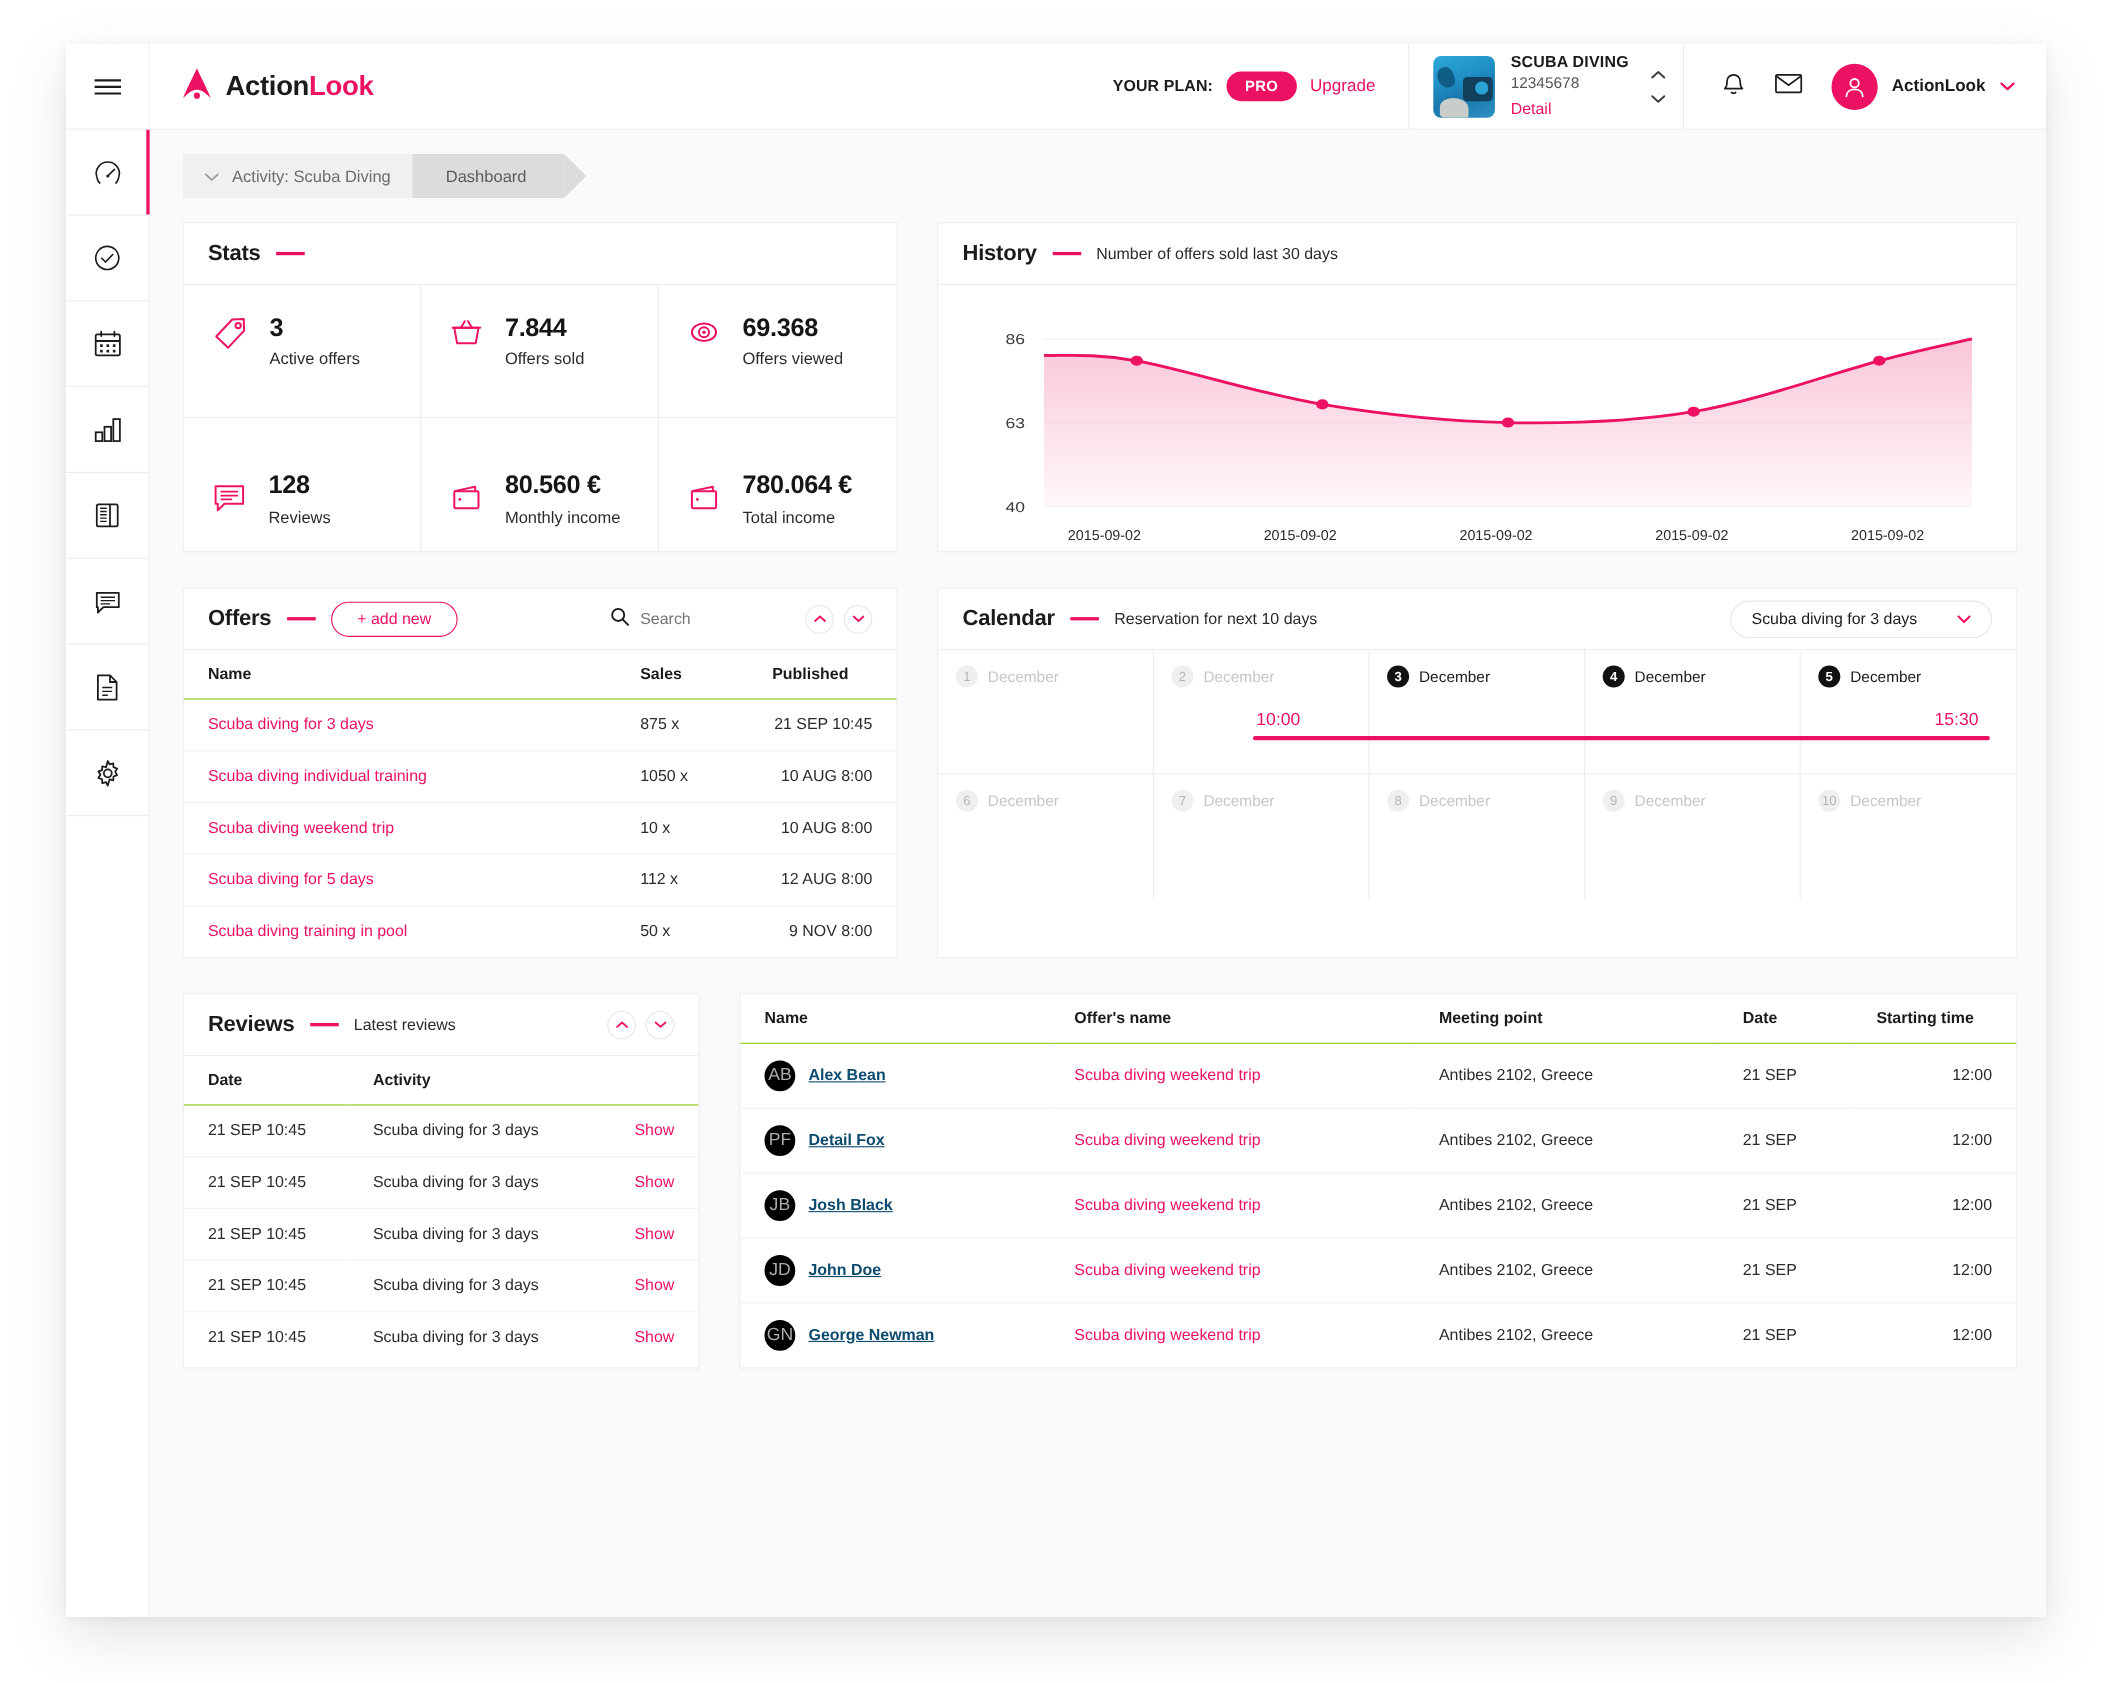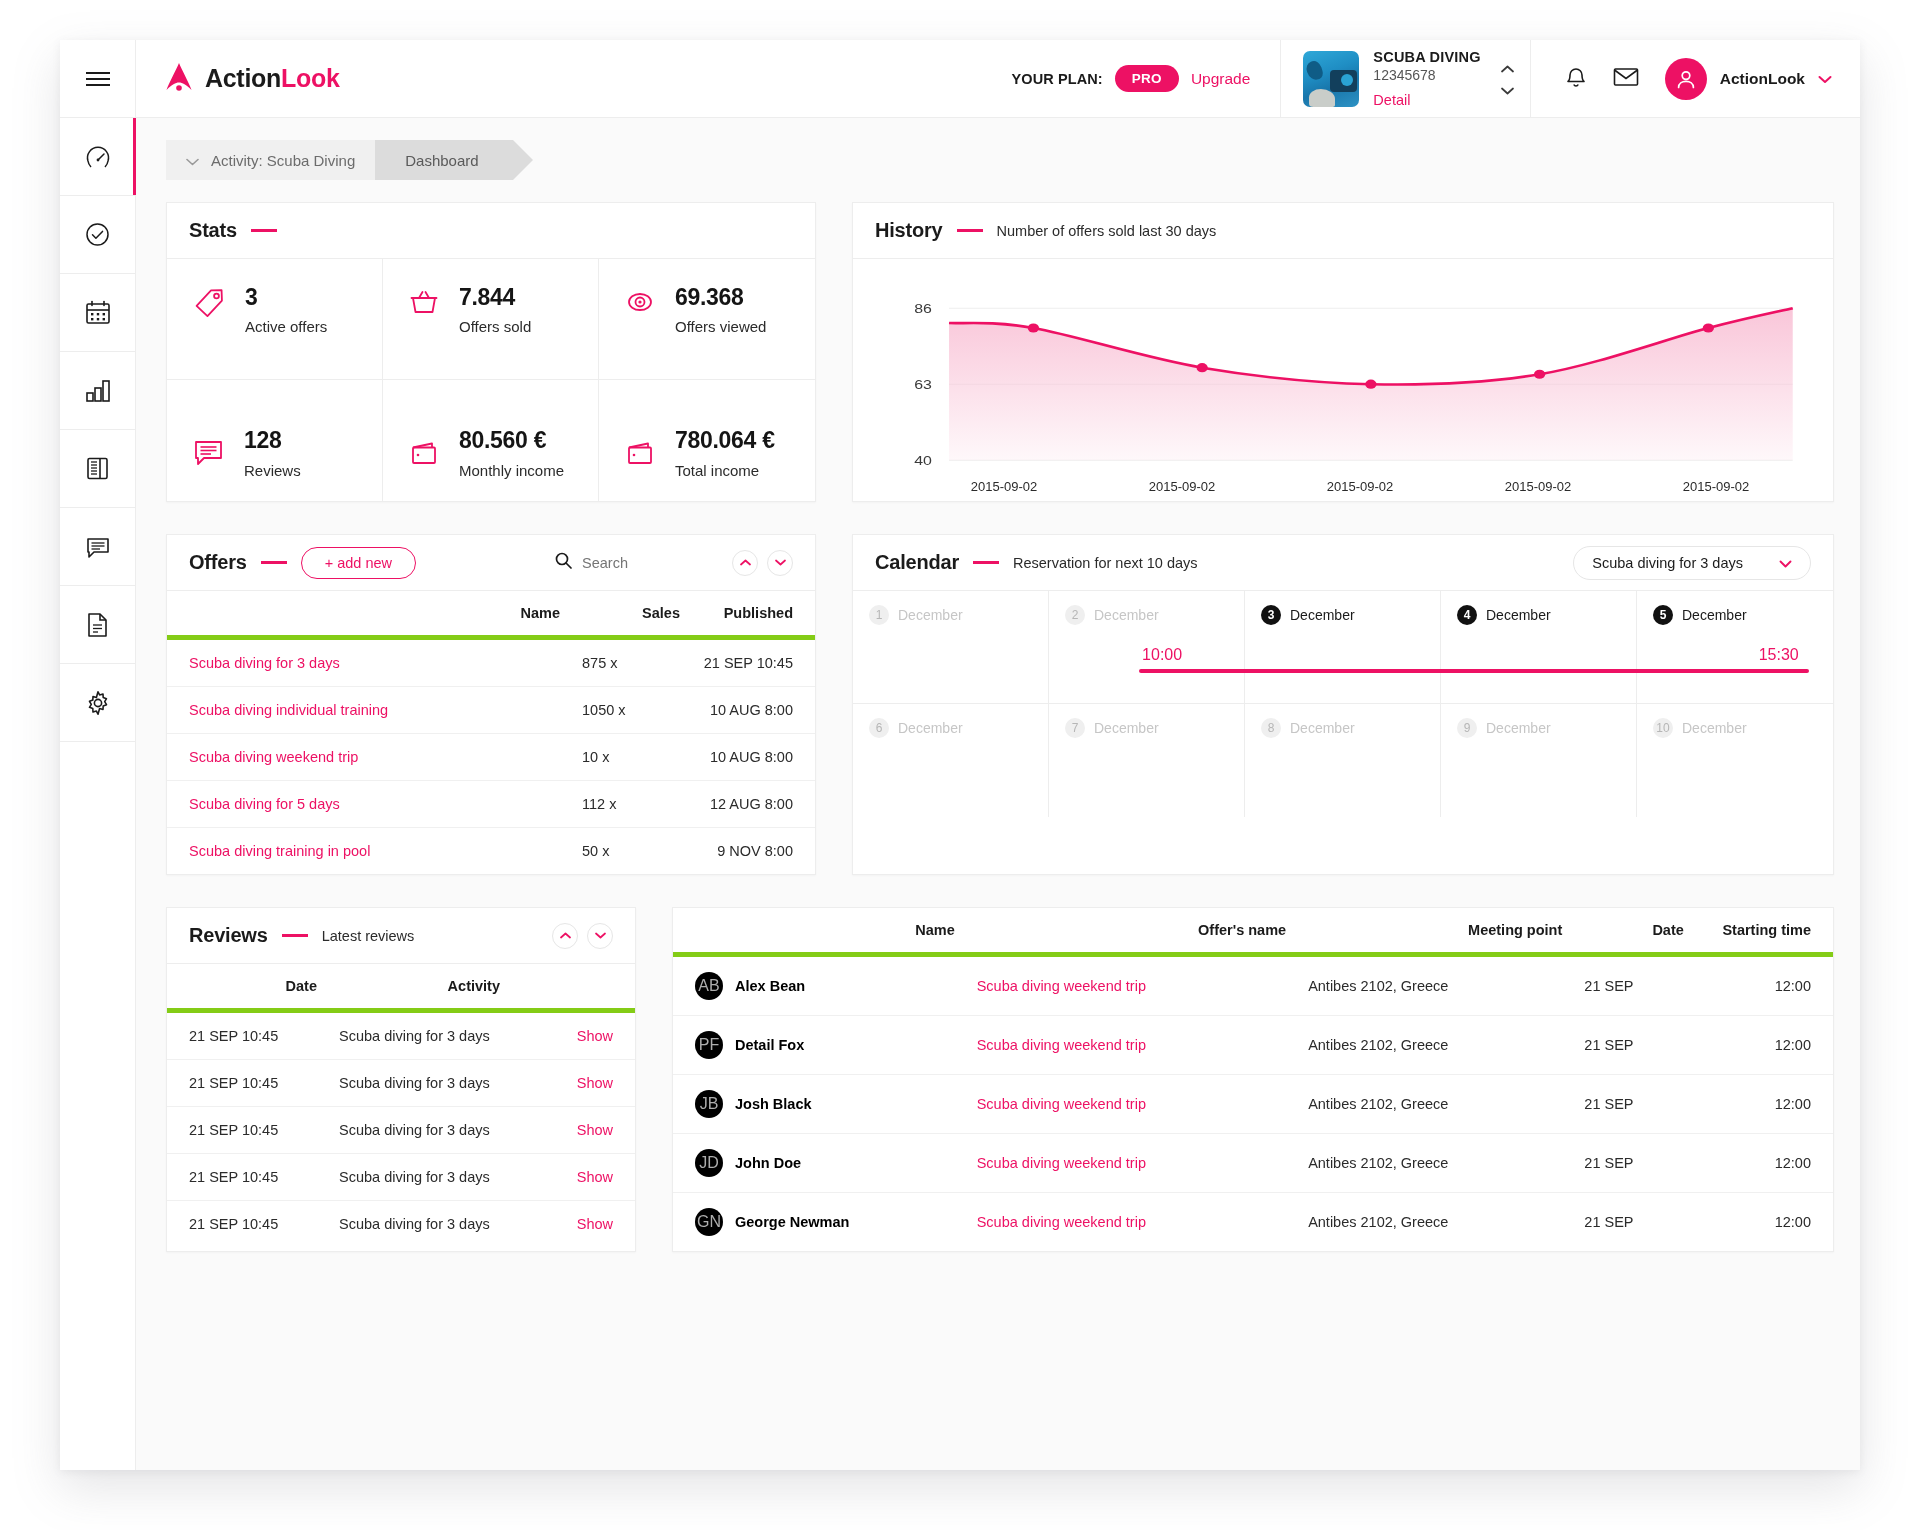--- a/index.html
+++ b/index.html
@@ -200,22 +200,22 @@
     border-radius: 18px; padding: 7px 23px; font-size: 14.5px;
   }
   .search-wrap { display: flex; align-items: center; gap: 10px; margin-right: 16px; }
   .search-inp {
     border: none; outline: none; font-size: 14.5px; color: #8c8c8c;
     background: transparent; width: 120px;
     font-family: "Liberation Sans", sans-serif;
   }
   table.tbl { width: 100%; border-collapse: collapse; }
   table.tbl th {
-    font-size: 14.5px; font-weight: bold; color: #1b1b1b; text-align: right;
-    padding: 14px 0 14px 22px; border-bottom: 5px solid #84cc16;
+    font-size: 14.5px; font-weight: bold; color: #1b1b1b; text-align: left;
+    padding: 14px 0 14px 22px; border-bottom: 1px solid #84cc16;
   }
   table.tbl td {
     font-size: 14.5px; color: #2b2b2b;
     padding: 15px 0 15px 22px; border-bottom: 1px solid #f0f0f0;
   }
   table.tbl tr:last-child td { border-bottom: none; }
   .link-pink { color: #ED1164; }
   .num-col { text-align: left; width: 120px; }
   .right-col { text-align: right; padding-right: 22px !important; width: 135px; }
 
@@ -249,21 +249,21 @@
 
   
   .reviews-card { width: 470px; flex: 0 0 470px; }
   .reservation-card { flex: 1; min-width: 0; }
   .avatar-init {
     width: 28px; height: 28px; border-radius: 50%;
     background: #000000; color: #adadad; font-size: 16px;
     display: inline-flex; align-items: center; justify-content: center;
     margin-right: 12px; vertical-align: middle;
   }
-  .nm { font-weight: bold; color: #000000; vertical-align: middle; }
+  .nm { font-weight: bold; color: #0c4a6e; vertical-align: middle; text-decoration: underline; }
 </style>
 </head>
 <body>
 
 <div class="app-frame">
 
   <div class="sidebar">
     <div class="side-item">
       <span>
         <svg width="26" height="16" viewBox="0 0 26 16">

